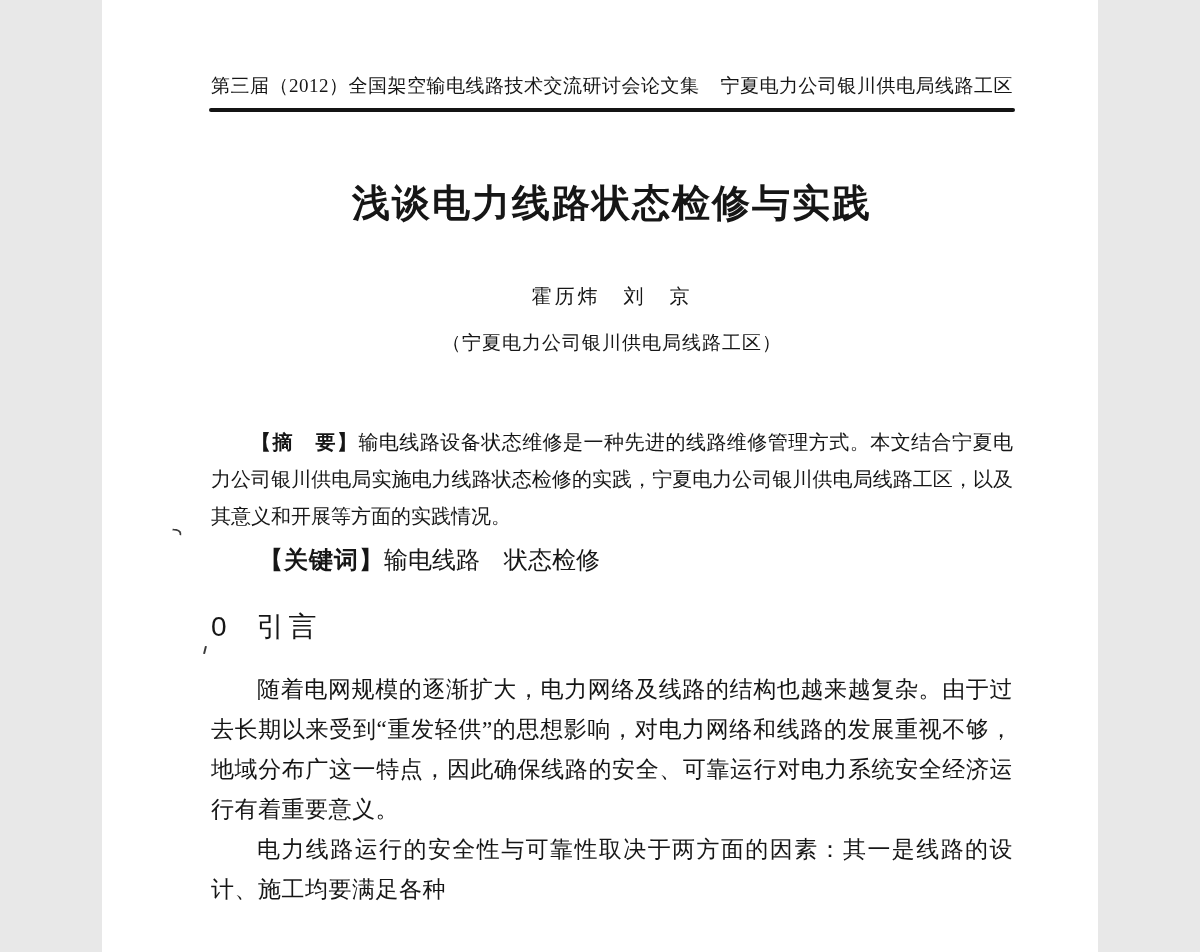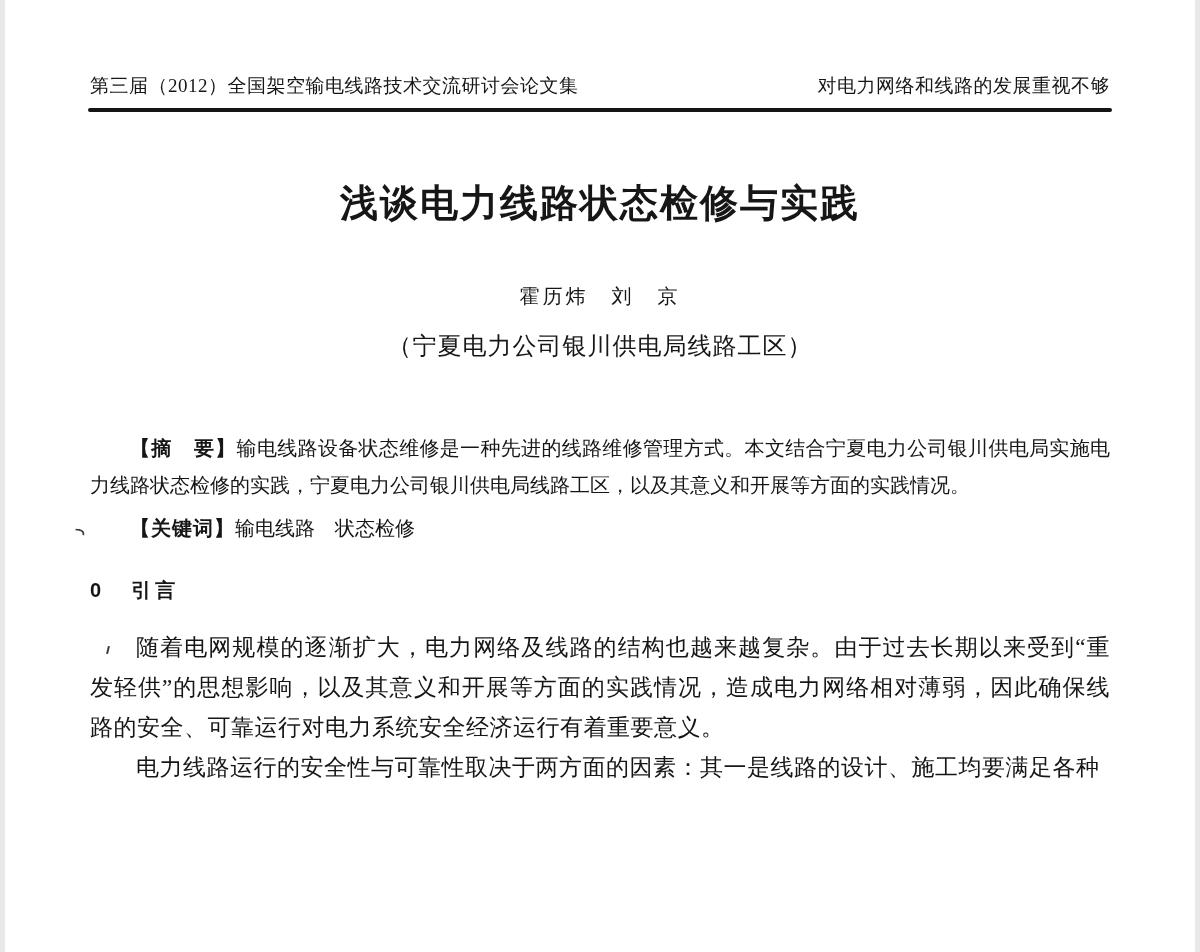--- a/index.html
+++ b/index.html
@@ -1,24 +1,25 @@
 <!DOCTYPE html>
 <html><head>
 <meta charset="utf-8">
 <style>
   * { margin:0; padding:0; box-sizing:border-box; }
   html,body { background:#e8e8e8; }
   .page {
     position:relative;
-    width:1190px; height:952px;
+    width:996px; height:952px;
     margin:0 auto;
     background:#ffffff;
     color:#161616;
     overflow:hidden;
     font-family:"Liberation Serif","DejaVu Serif",serif;
+    padding-left:24px;
   }
   
   .running-header {
     margin:73px 85px 0 85px;
     display:flex; justify-content:space-between; align-items:baseline;
     font-size:19px; letter-spacing:0.5px;
     font-family:"Liberation Serif","DejaVu Serif",serif;
   }
   .header-rule {
     margin:9px 83px 0 83px;
@@ -33,42 +34,42 @@
     font-family:"Liberation Sans","DejaVu Sans",sans-serif;
   }
   .authors {
     margin-top:54px;
     text-align:center;
     font-size:20px; letter-spacing:3px;
   }
   .affiliation {
     margin-top:20px;
     text-align:center;
-    font-size:24px; letter-spacing:1px;font-family:Liberation Mono, monospace;
+    font-size:19px; letter-spacing:1px;font-family:Liberation Mono, monospace;
   }
   
   .abstract {
     margin:68px 85px 0 85px;
     font-size:20px; line-height:37px;
     text-align:justify; text-indent:2em;
     font-family:"Liberation Sans","DejaVu Sans",sans-serif;
   }
   .abstract .label, .keywords .label {
     font-weight:bold; letter-spacing:1px;
   }
   .keywords {
     margin:6px 85px 0 85px;
-    font-size:20px; line-height:37px;
+    font-size:24px; line-height:37px;
     text-indent:2em;
     font-family:"Liberation Sans","DejaVu Sans",sans-serif;
   }
   
   .section-heading {
     margin:30px 85px 0 85px;
-    font-size:20px; font-weight:bold;
+    font-size:28px; font-weight:normal;
     font-family:"Liberation Sans","DejaVu Sans",sans-serif;
   }
   .section-heading .sec-no { display:inline-block; }
   .section-heading .sec-title { display:inline-block; margin-left:30px; letter-spacing:4px; }
   
   .body-text { margin:24px 85px 0 85px; }
   .body-text p {
     font-size:23px; line-height:40px;
     text-align:justify; text-indent:2em;
     letter-spacing:0.5px;
@@ -89,37 +90,37 @@
     transform:rotate(14deg);
   }
 </style>
 </head>
 <body>
 
 <div class="page">
 
   <div class="running-header">
     <span>第三届（2012）全国架空输电线路技术交流研讨会论文集</span>
-    <span>对电力网络和线路的发展重视不够</span>
+    <span>宁夏电力公司银川供电局线路工区</span>
   </div>
   <div class="header-rule"></div>
 
   <h1 class="doc-title">浅谈电力线路状态检修与实践</h1>
 
   <div class="authors">霍历炜　刘　京</div>
 
   <div class="affiliation">（宁夏电力公司银川供电局线路工区）</div>
 
   <p class="abstract"><span class="label">【摘　要】</span><span>输电线路设备状态维修是一种先进的线路维修管理方式。本文结合宁夏电力公司银川供电局实施电力线路状态检修的实践，宁夏电力公司银川供电局线路工区，以及其意义和开展等方面的实践情况。</span></p>
 
   <p class="keywords"><span class="label">【关键词】</span><span>输电线路　状态检修</span></p>
 
   <h2 class="section-heading"><span class="sec-no">0</span><span class="sec-title">引言</span></h2>
 
   <div class="body-text">
-    <p>随着电网规模的逐渐扩大，电力网络及线路的结构也越来越复杂。由于过去长期以来受到“重发轻供”的思想影响，以及其意义和开展等方面的实践情况，造成电力网络相对薄弱，因此确保线路的安全、可靠运行对电力系统安全经济运行有着重要意义。</p>
+    <p>随着电网规模的逐渐扩大，电力网络及线路的结构也越来越复杂。由于过去长期以来受到“重发轻供”的思想影响，对电力网络和线路的发展重视不够，地域分布广这一特点，因此确保线路的安全、可靠运行对电力系统安全经济运行有着重要意义。</p>
     <p>电力线路运行的安全性与可靠性取决于两方面的因素：其一是线路的设计、施工均要满足各种</p>
   </div>
 
   <span class="artifact-squiggle"></span>
   <span class="artifact-tick"></span>
 
 </div>
 
 </body></html>

